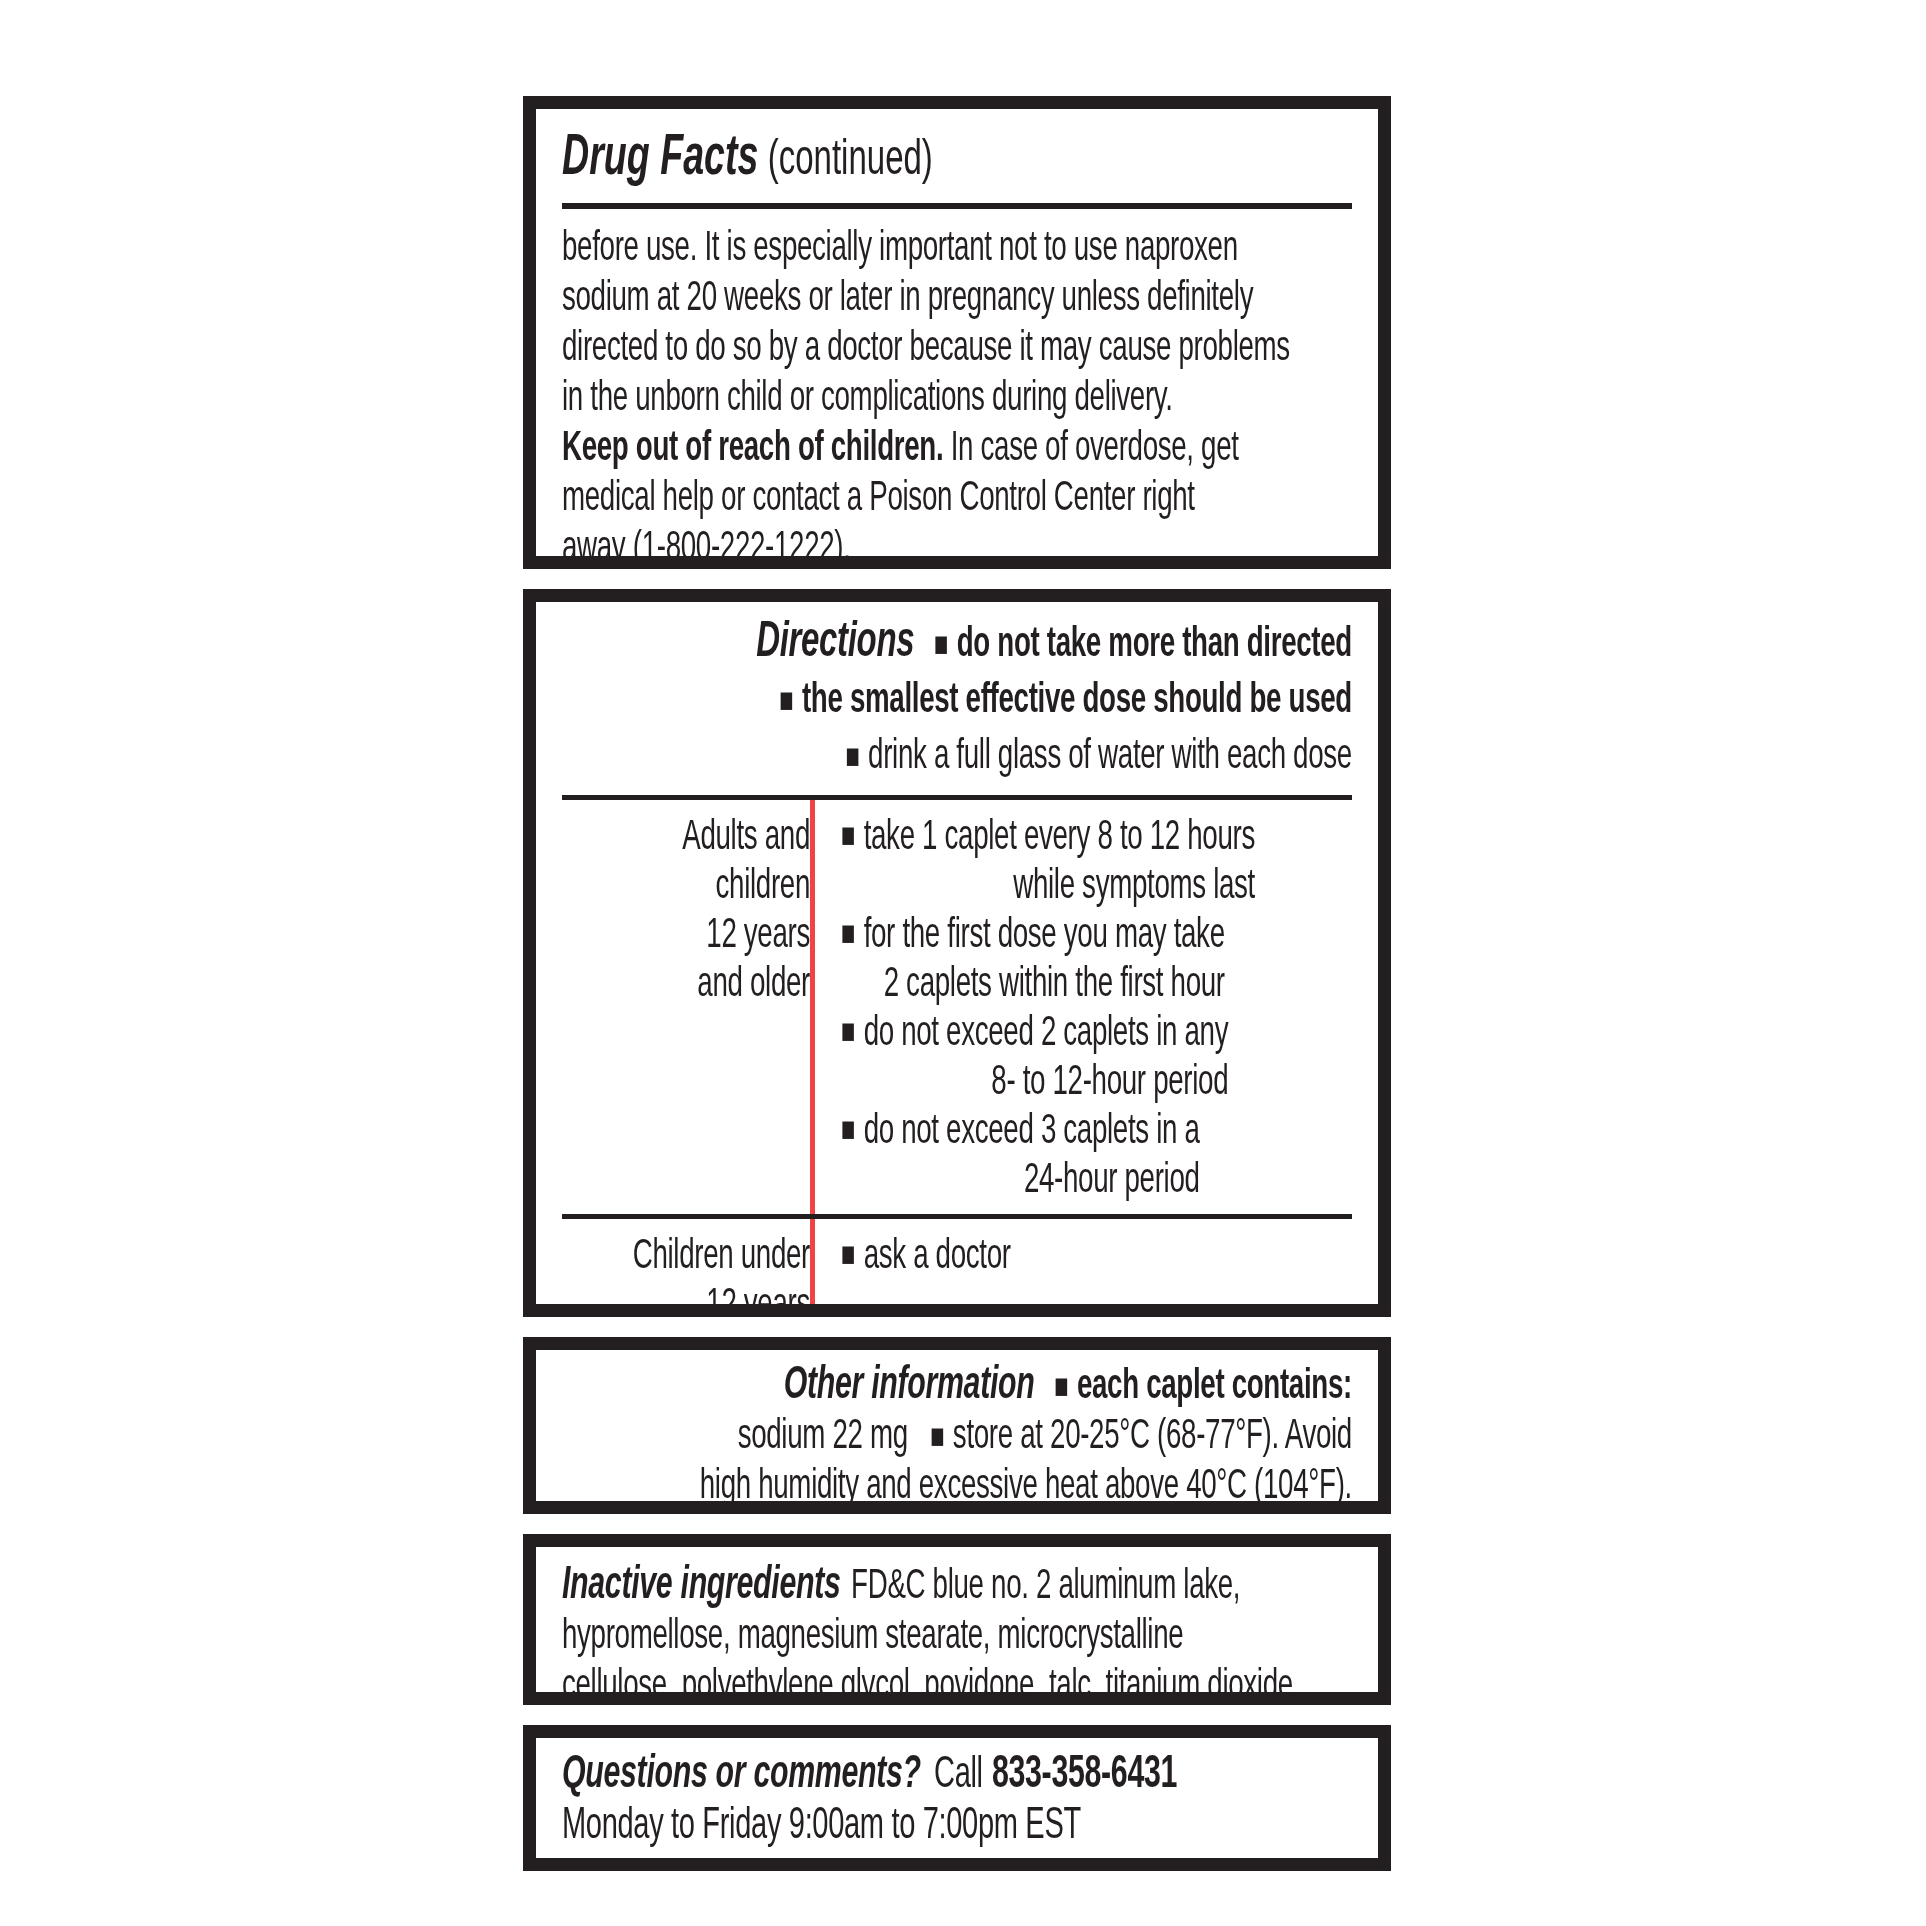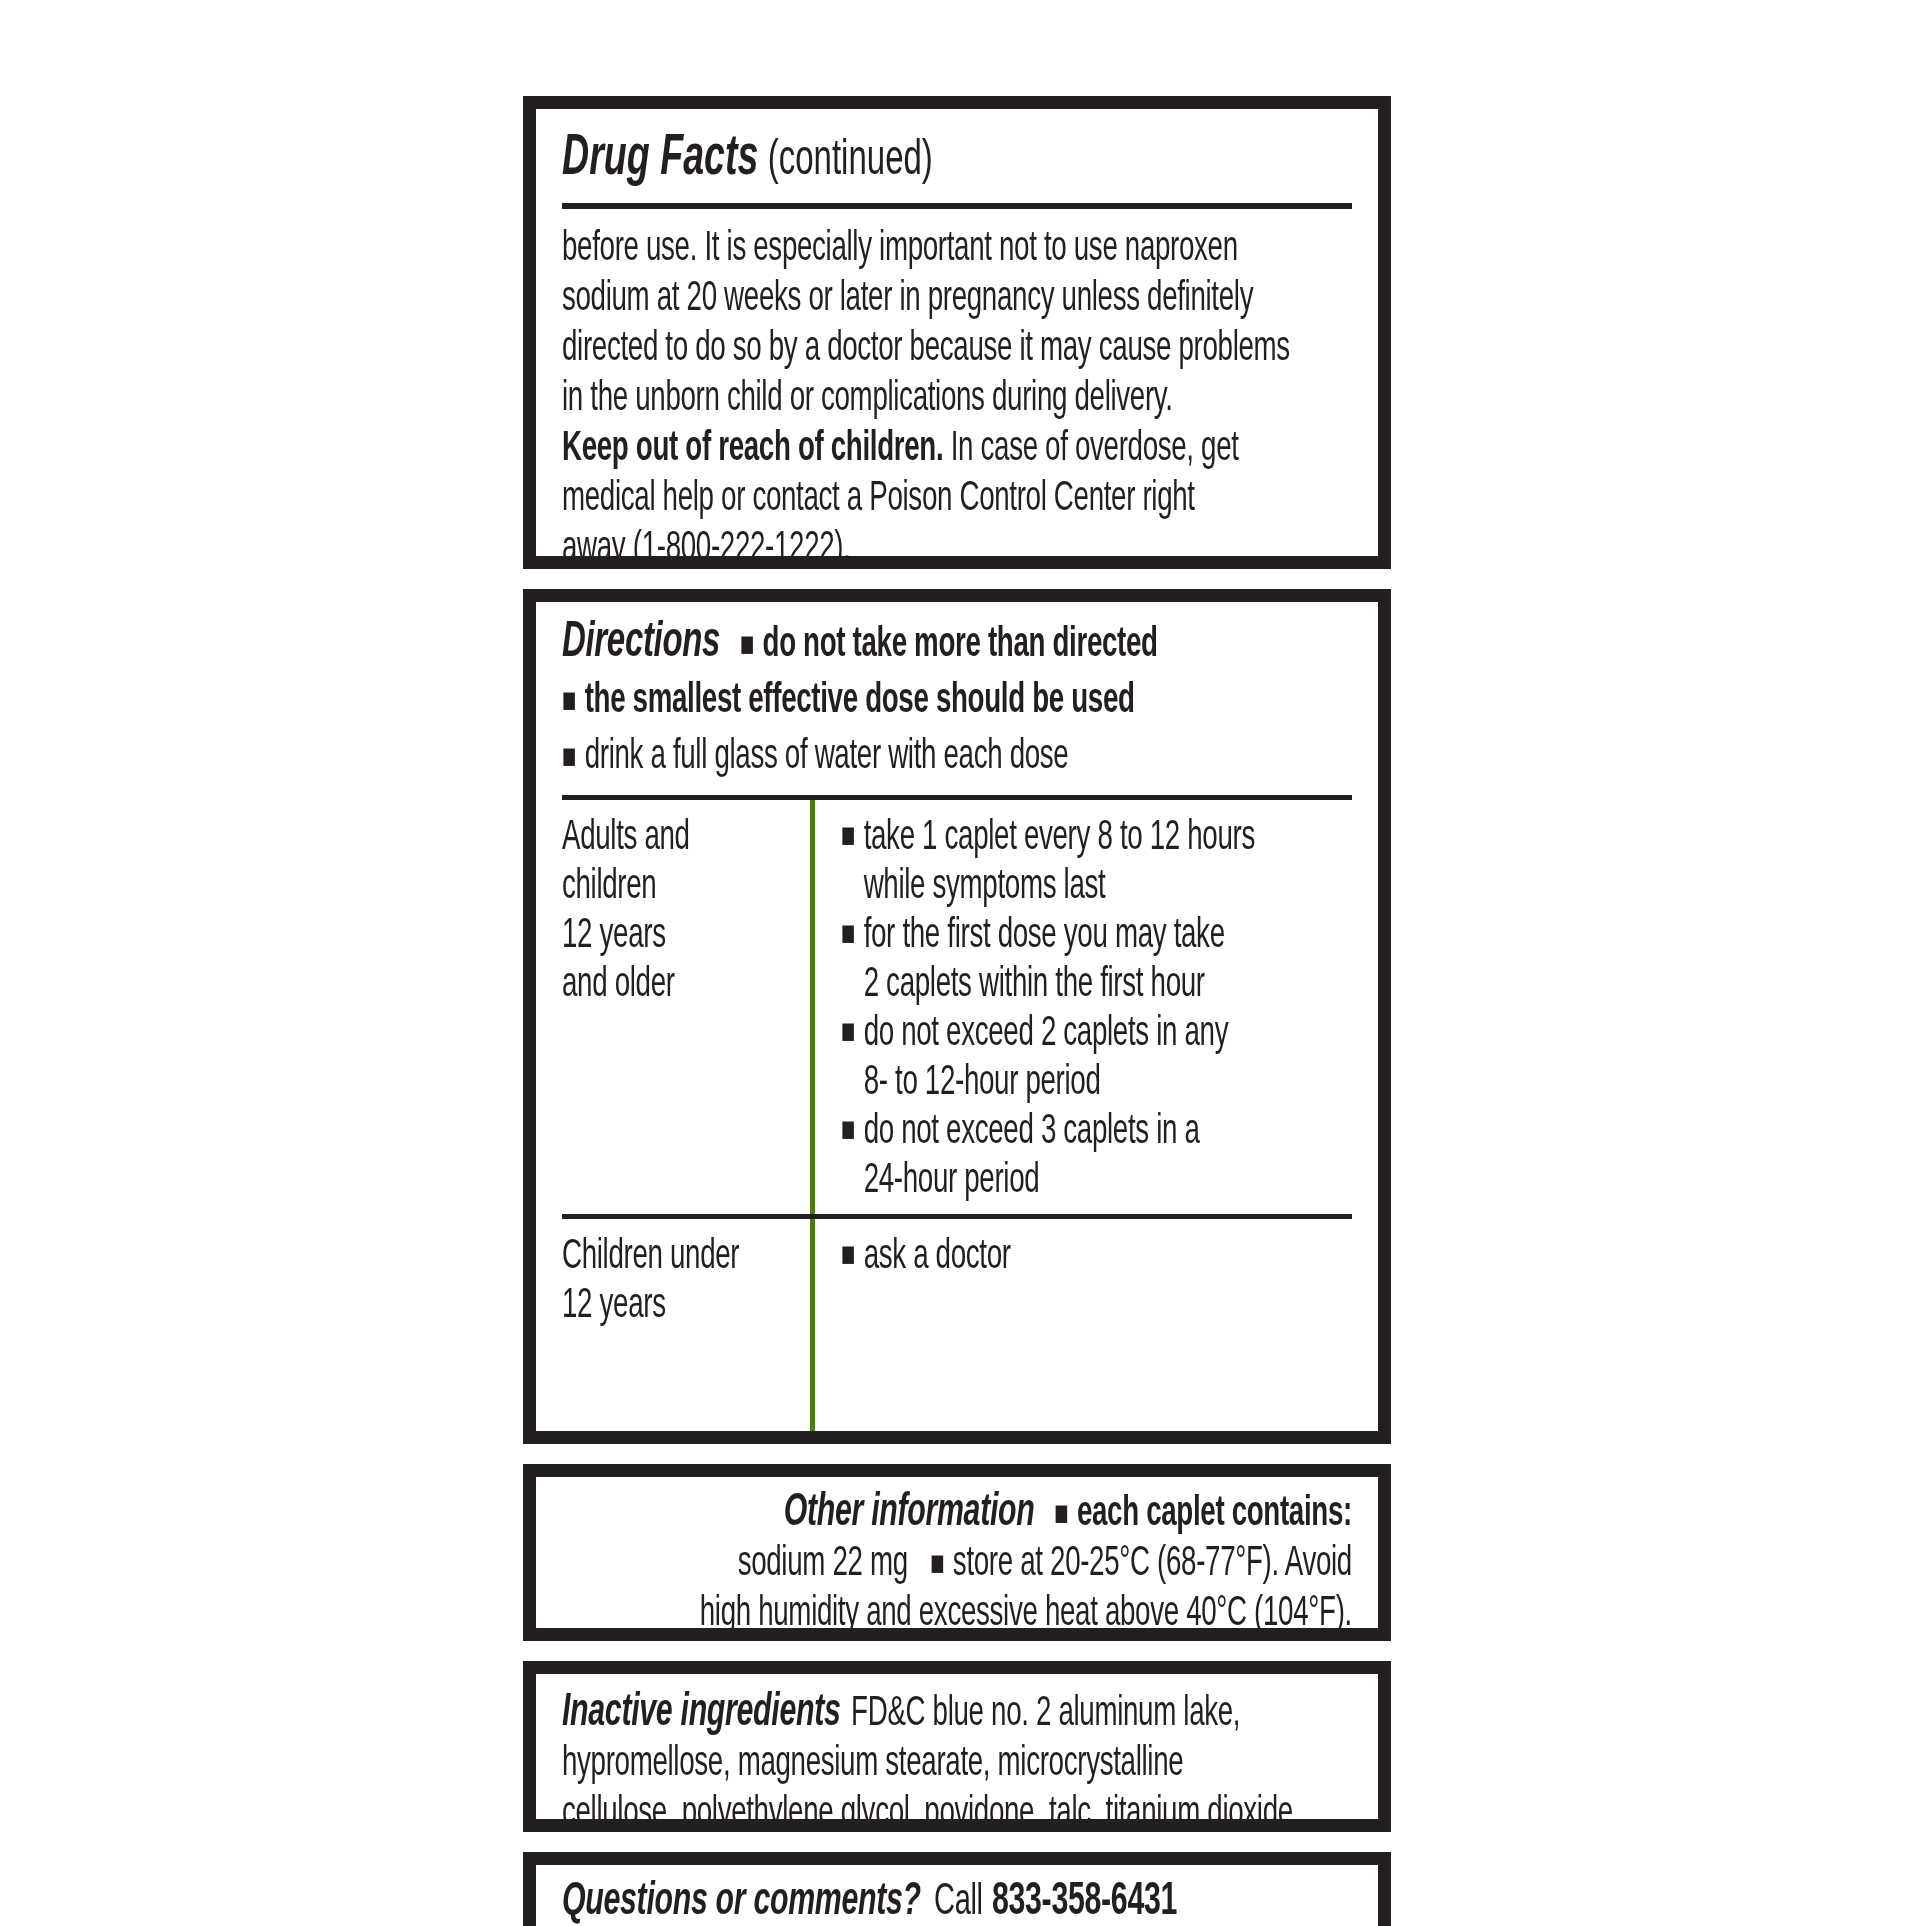--- a/index.html
+++ b/index.html
@@ -4,21 +4,21 @@
 <style>
   html,body{margin:0;padding:0;}
   body{
     width:1927px;height:1927px;background:#ffffff;
     font-family:"Liberation Sans","DejaVu Sans",sans-serif;
     color:#231f20;position:relative;overflow:hidden;
   }
   .col{position:absolute;left:523px;top:96px;width:868px;display:flex;flex-direction:column;gap:20px;}
   .box{box-sizing:border-box;border:13px solid #231f20;background:#fff;padding:0 26px;overflow:hidden;}
   .s1{height:473px;}
-  .s2{height:855px;display:flex;flex-direction:column;}
+  .s2{height:728px;display:flex;flex-direction:column;text-align:right;}
   .s3{height:177px;text-align:right;}
   .s4{height:171px;}
   .s5{height:146px;}
   
   .cz{transform:scaleX(0.66);transform-origin:0 0;width:151.5%;}
   .b{font-weight:bold;}
   .ti{font-weight:bold;font-style:italic;}
   
   .hdr{margin-top:14px;font-size:57px;line-height:63px;white-space:nowrap;}
   .hdr .cont{font-size:50px;font-weight:normal;font-style:normal;margin-left:14px;}
@@ -27,21 +27,21 @@
   
   .dhead{margin-top:10px;}
   .dl{font-size:42px;line-height:54px;white-space:nowrap;letter-spacing:-0.5px;}
   .sec-title{font-size:50px;margin-right:30px;}
   .t46{font-size:46px;}
   .sq{display:inline-block;margin-right:13px;font-size:0.86em;}
   .dtable{border-top:5px solid #231f20;flex:1;display:flex;flex-direction:column;margin-top:12px;}
   .drow{display:flex;}
   .r1{border-bottom:5px solid #231f20;}
   .r2{flex:1;}
-  .dleft{width:248px;flex:0 0 248px;border-right:5px solid #4d7c0f;padding-top:10px;padding-bottom:24px;}
+  .dleft{width:248px;flex:0 0 248px;border-right:5px solid #ef4444;padding-top:10px;padding-bottom:24px;}
   .dright{flex:1;padding:10px 0 12px 26px;}
   .wl{font-size:42px;line-height:49px;white-space:nowrap;letter-spacing:-0.5px;}
   .bi{display:flex;align-items:flex-start;font-size:42px;line-height:49px;letter-spacing:-0.5px;}
   .bi .sq{flex:0 0 auto;}
   .bt{display:block;}
   .bl{display:block;white-space:nowrap;}
   .bl:empty{display:none;}
   
   .ol{font-size:42px;line-height:48px;white-space:nowrap;letter-spacing:-0.5px;}
   .s3 .cz{margin-top:8px;}

